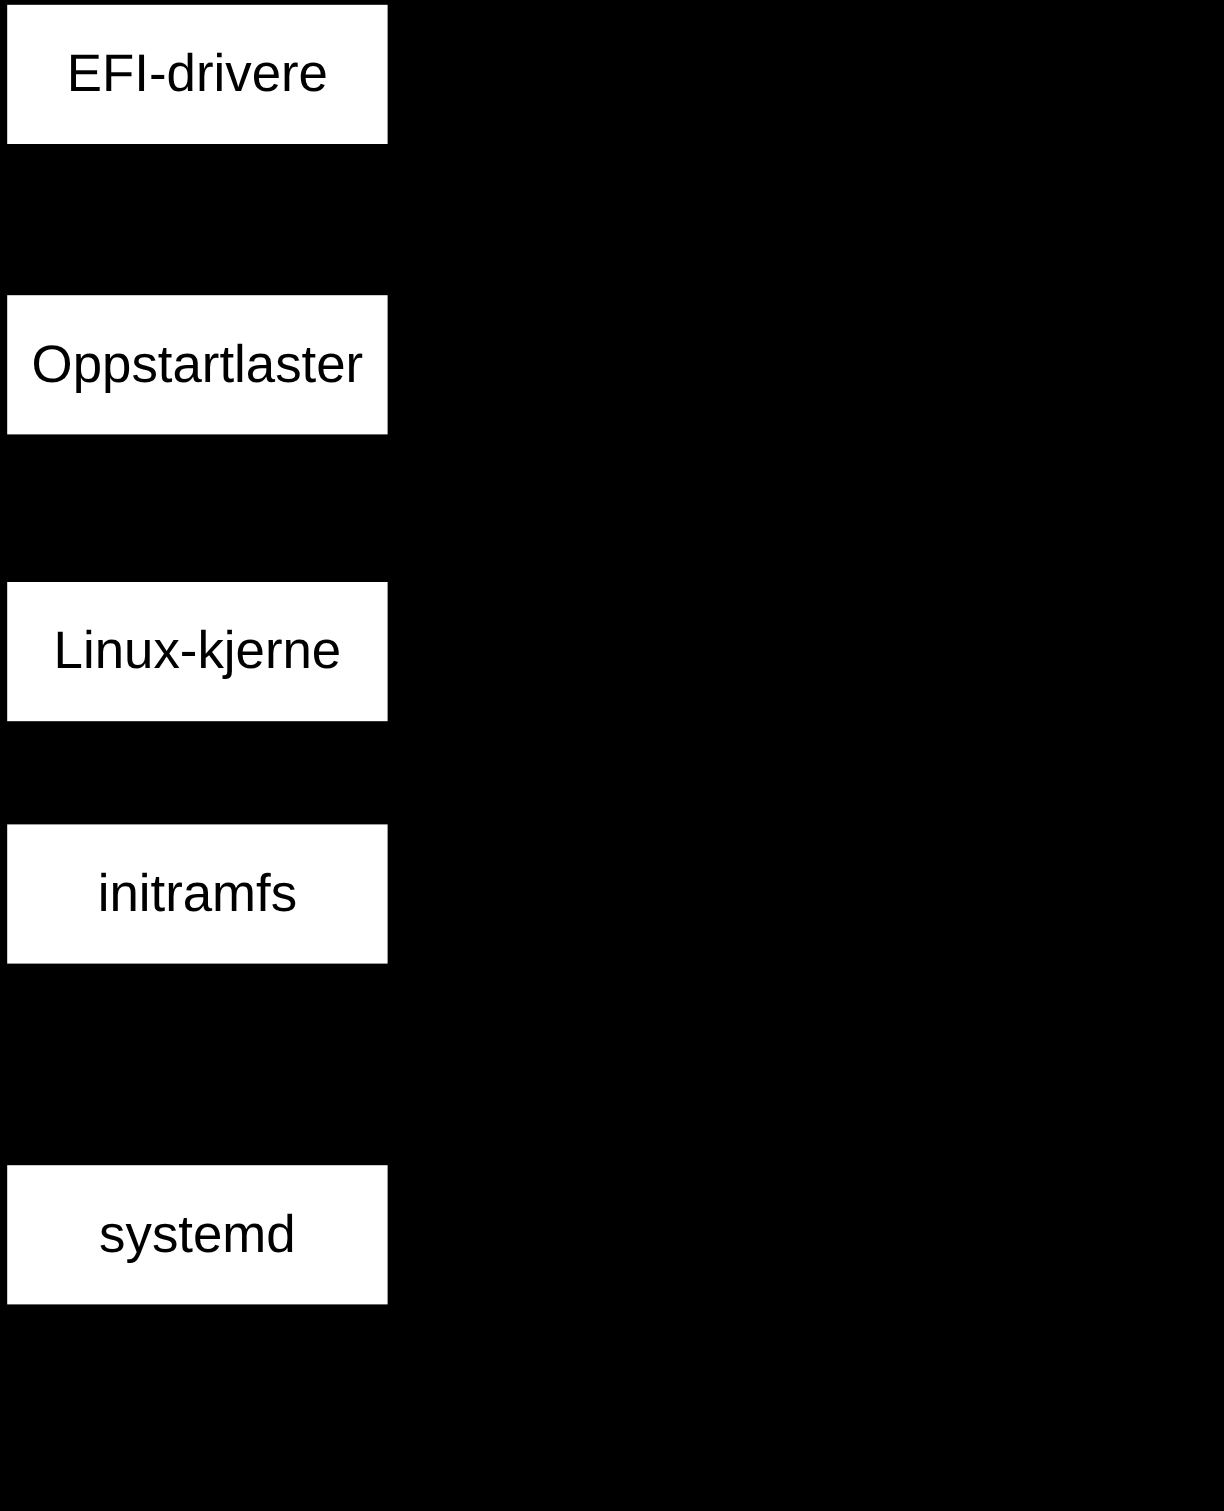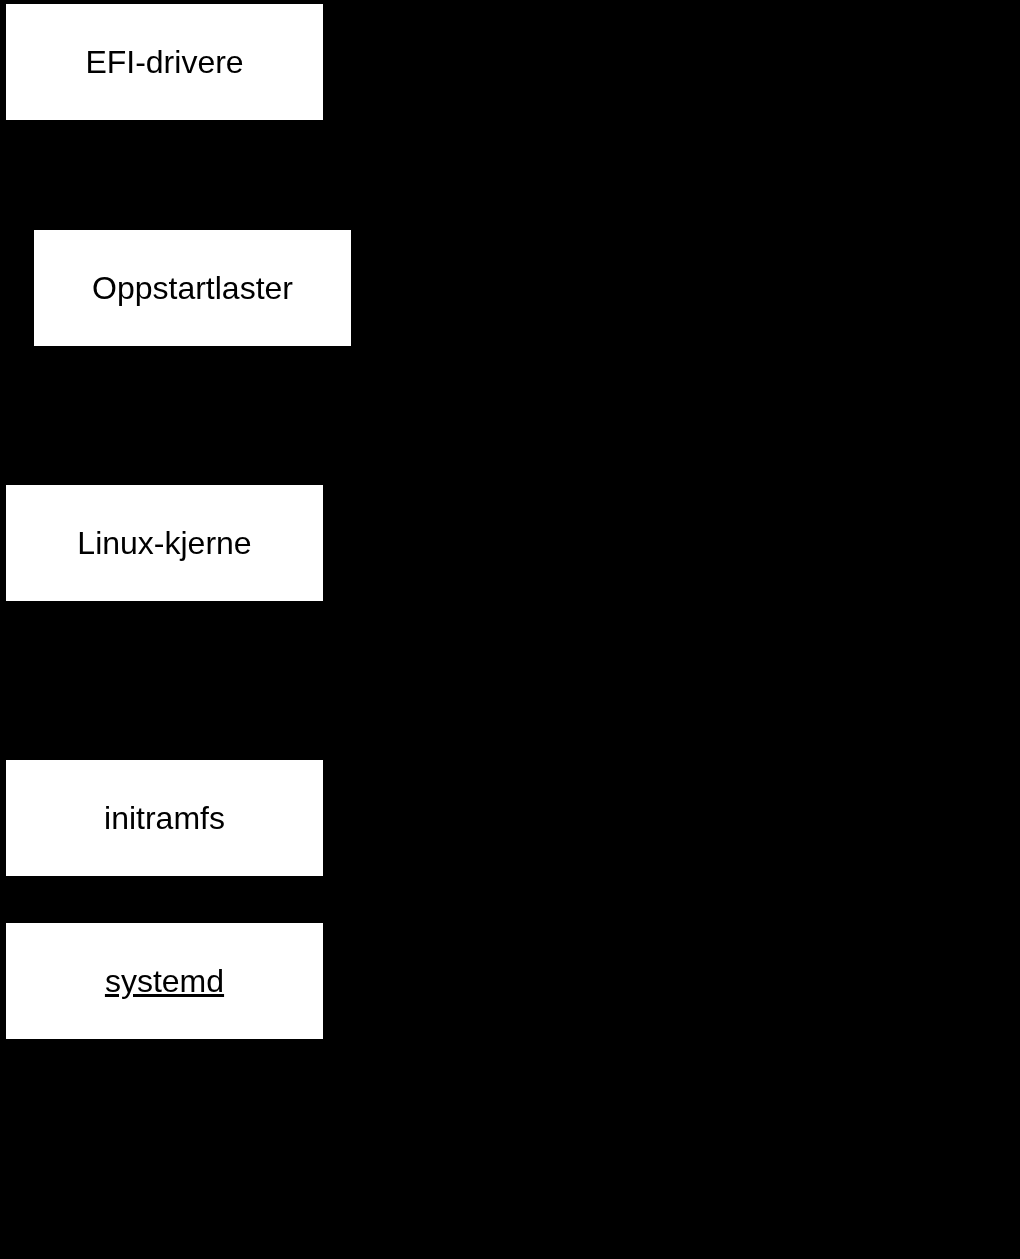--- a/index.html
+++ b/index.html
@@ -26,29 +26,29 @@
   .node {
     position: absolute;
     left: 6px;
     width: 317px;
     height: 116px;
     background: var(--node-fill);
     color: var(--node-text);
     display: flex;
     align-items: center;
     justify-content: center;
-    font-size: 32px;
+    font-size: 44px;
     line-height: 1;
     white-space: nowrap;
   }
   .node:nth-of-type(1) { top: 4px;   }
-  .node:nth-of-type(2) { top: 230px; margin-left: 28px; }
+  .node:nth-of-type(2) { top: 246px; }
   .node:nth-of-type(3) { top: 485px; align-items: center; }
-  .node:nth-of-type(4) { top: 760px; }
-  .node:nth-of-type(5) { top: 923px; text-decoration: underline; }
+  .node:nth-of-type(4) { top: 687px; }
+  .node:nth-of-type(5) { top: 971px; }
 </style>
 </head>
 <body>
 
 <div class="canvas">
   <div class="node">
     <span>EFI-drivere</span>
   </div>
   <div class="node">
     <span>Oppstartlaster</span>

